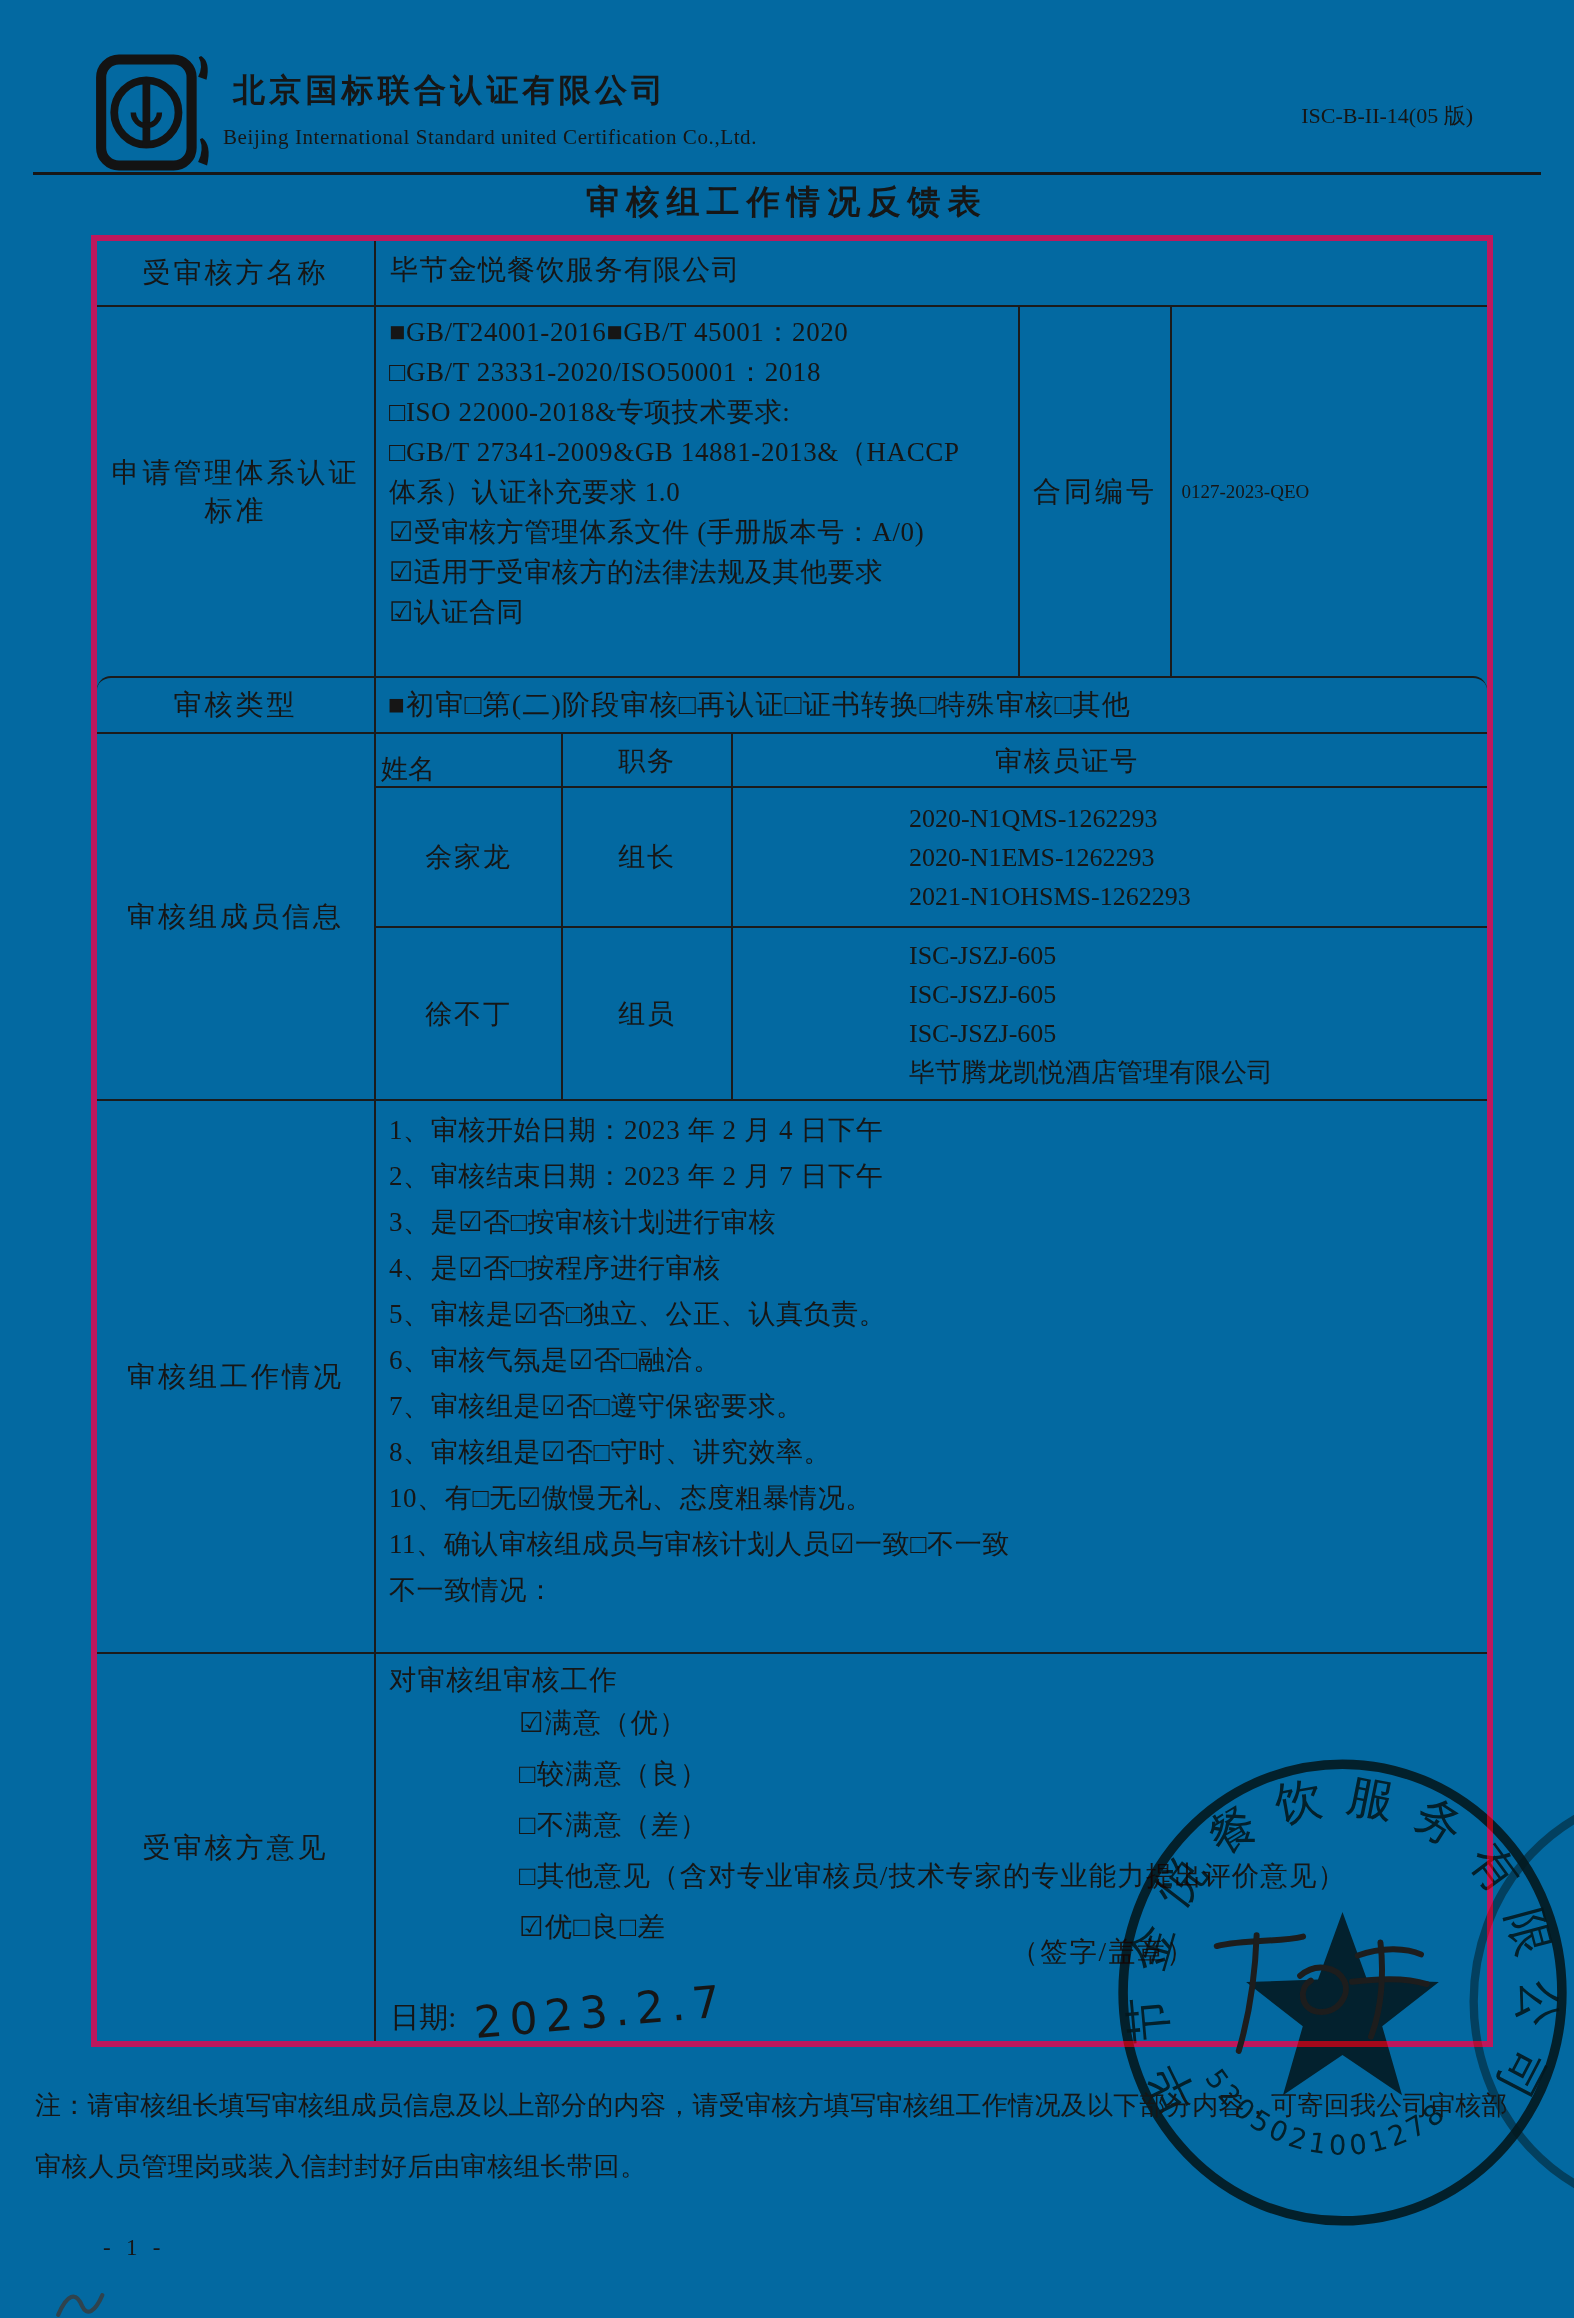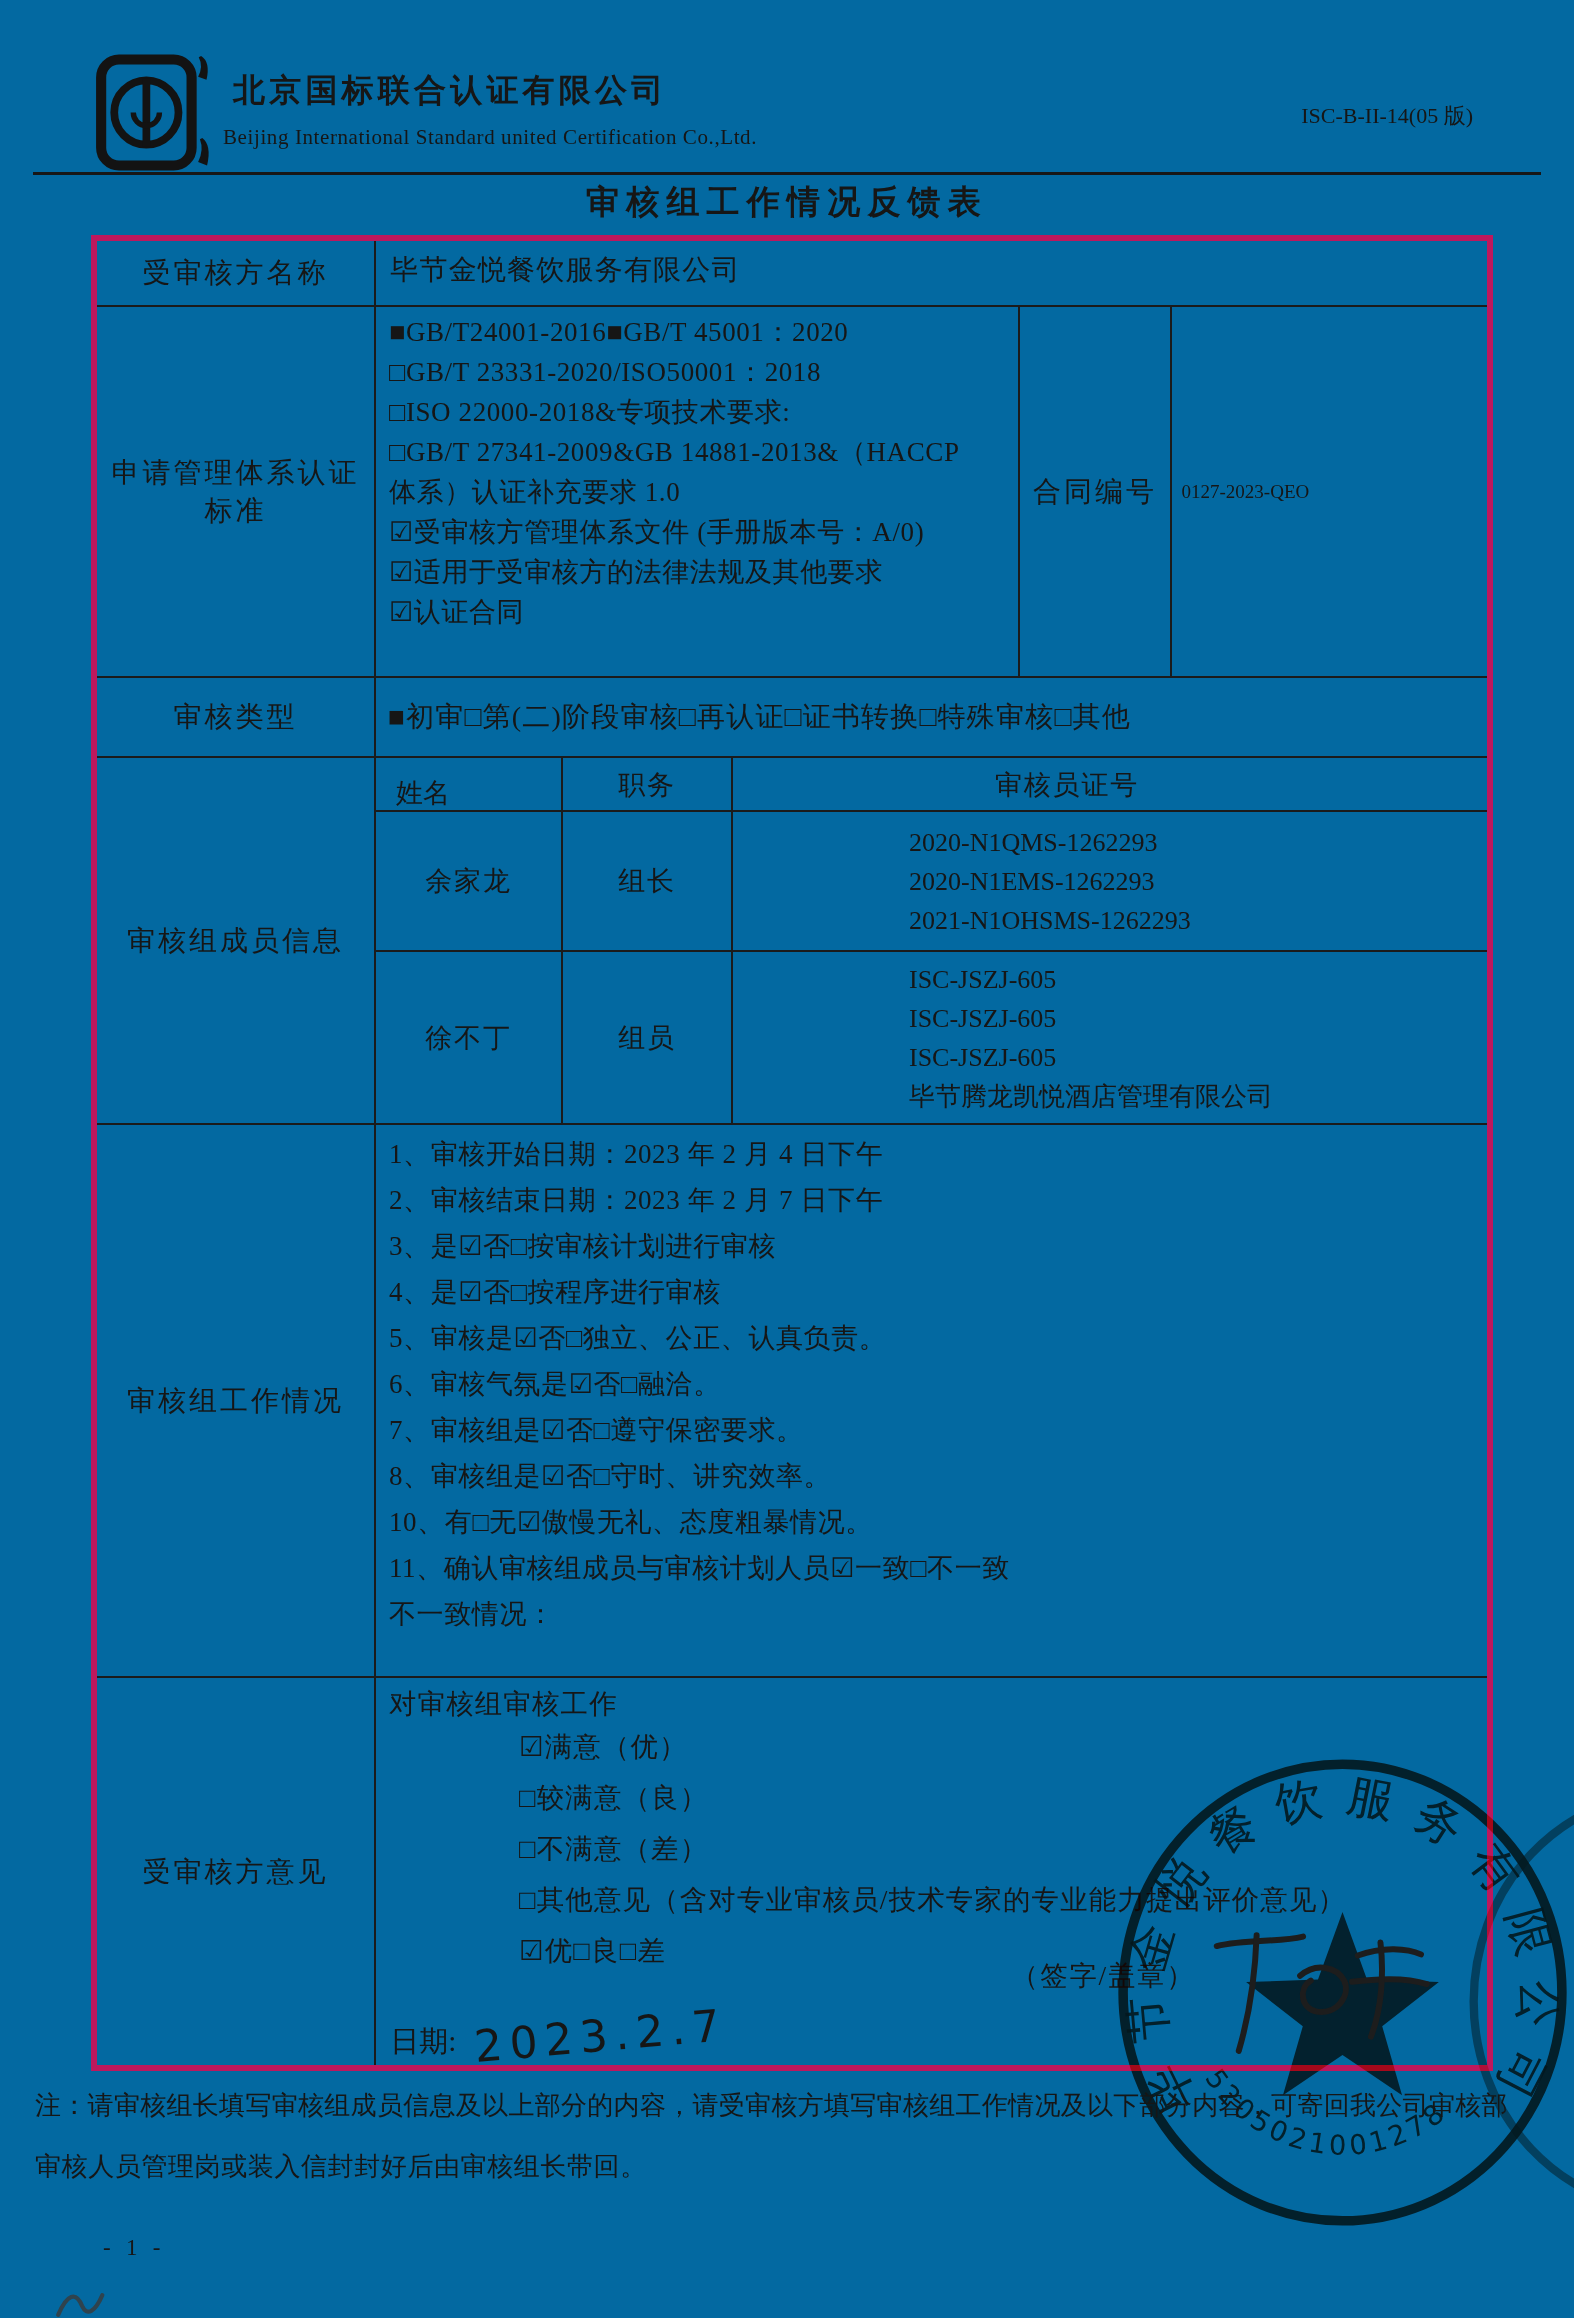--- a/index.html
+++ b/index.html
@@ -18,38 +18,38 @@
          font-size:33px;font-weight:700;letter-spacing:7.2px;}
   
   .tbl{position:absolute;left:91px;top:235px;width:1390px;border:6px solid #be185d;background:transparent;}
   .row{display:grid;border-top:2.4px solid #1b1b1b;box-sizing:border-box;}
   .row.first{border-top:none;}
   .c{border-left:2.4px solid #1b1b1b;box-sizing:border-box;position:relative;min-width:0;}
   .c.nl{border-left:none;}
   .lbl{display:flex;align-items:center;justify-content:center;font-size:28px;letter-spacing:3px;text-align:center;padding:0 8.3px;}
   .r1{grid-template-columns:277px 1fr;height:64px;}
   .r2{grid-template-columns:277px 644px 152px 1fr;height:371px;}
-  .r3{grid-template-columns:277px 1fr;height:80px;}
+  .r3{grid-template-columns:277px 1fr;height:56px;border-radius:14px;}
   .r4{grid-template-columns:277px 1fr;height:367px;}
   .r5{grid-template-columns:277px 1fr;height:553px;}
   .r6{grid-template-columns:277px 1fr;height:389px;}
   .auditee-v{padding:9.5px 14.3px;font-size:28px;letter-spacing:1.2px;}
   .stds{padding:4.8px 0 0 13px;font-size:27px;line-height:40px;letter-spacing:0.6px;}
   .contract-v{display:flex;align-items:center;padding-left:9.5px;font-size:19px;}
   .type-v{display:flex;align-items:center;padding-left:12px;font-size:28px;letter-spacing:1.2px;}
   
   .trow{display:grid;grid-template-columns:185px 170px 1fr;border-top:2.4px solid #1b1b1b;box-sizing:border-box;}
   .trow.first{border-top:none;}
   .th{height:52px;}
   .tm1{height:140px;}
   .tm2{height:173px;}
   .tcell{border-left:2.4px solid #1b1b1b;box-sizing:border-box;display:flex;align-items:center;font-size:27px;min-width:0;}
   .tcell.nl{border-left:none;}
   .tc-center{justify-content:center;letter-spacing:1.8px;}
-  .th-name{padding-left:20px;margin-top:17px;}
+  .th-name{padding-left:5px;margin-top:17px;}
   .th-cert{padding-left:262px;letter-spacing:1.8px;}
   .certs{flex-direction:column;align-items:flex-start;justify-content:center;padding-left:176px;line-height:39px;font-size:26px;}
   
   .work{padding:6px 0 0 13px;font-size:27px;line-height:46px;letter-spacing:0.6px;}
   
   .op-head{padding:8.3px 0 0 13px;font-size:27.4px;letter-spacing:1.2px;}
   .op-opt{margin-left:143px;font-size:27.4px;line-height:51px;letter-spacing:1.2px;}
   .sign-line{position:absolute;left:635px;top:280px;font-size:27.4px;letter-spacing:1.8px;}
   .date-line{position:absolute;left:14.3px;top:332px;font-size:29px;}
   .hand{display:inline-block;font-family:"DejaVu Sans",sans-serif;font-size:44px;

